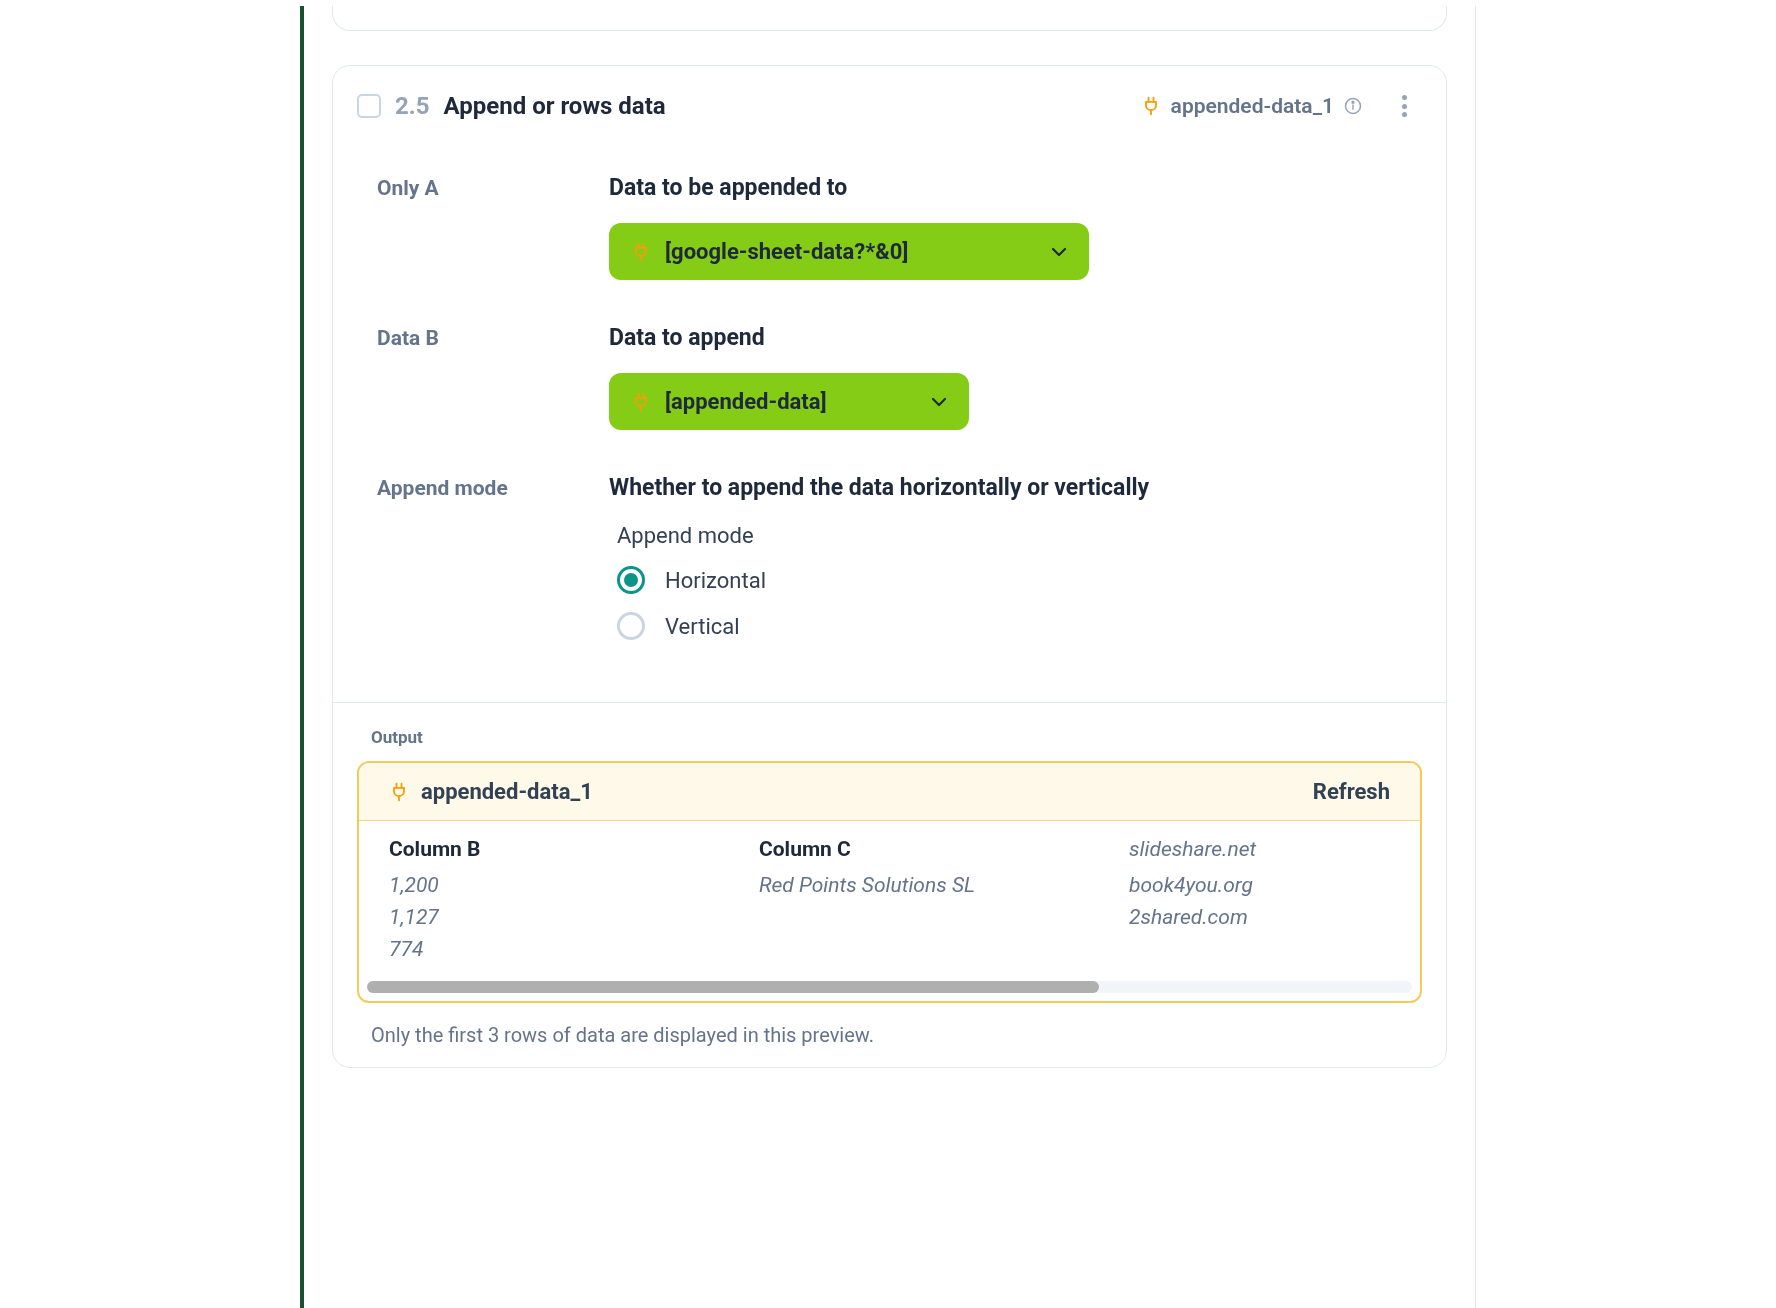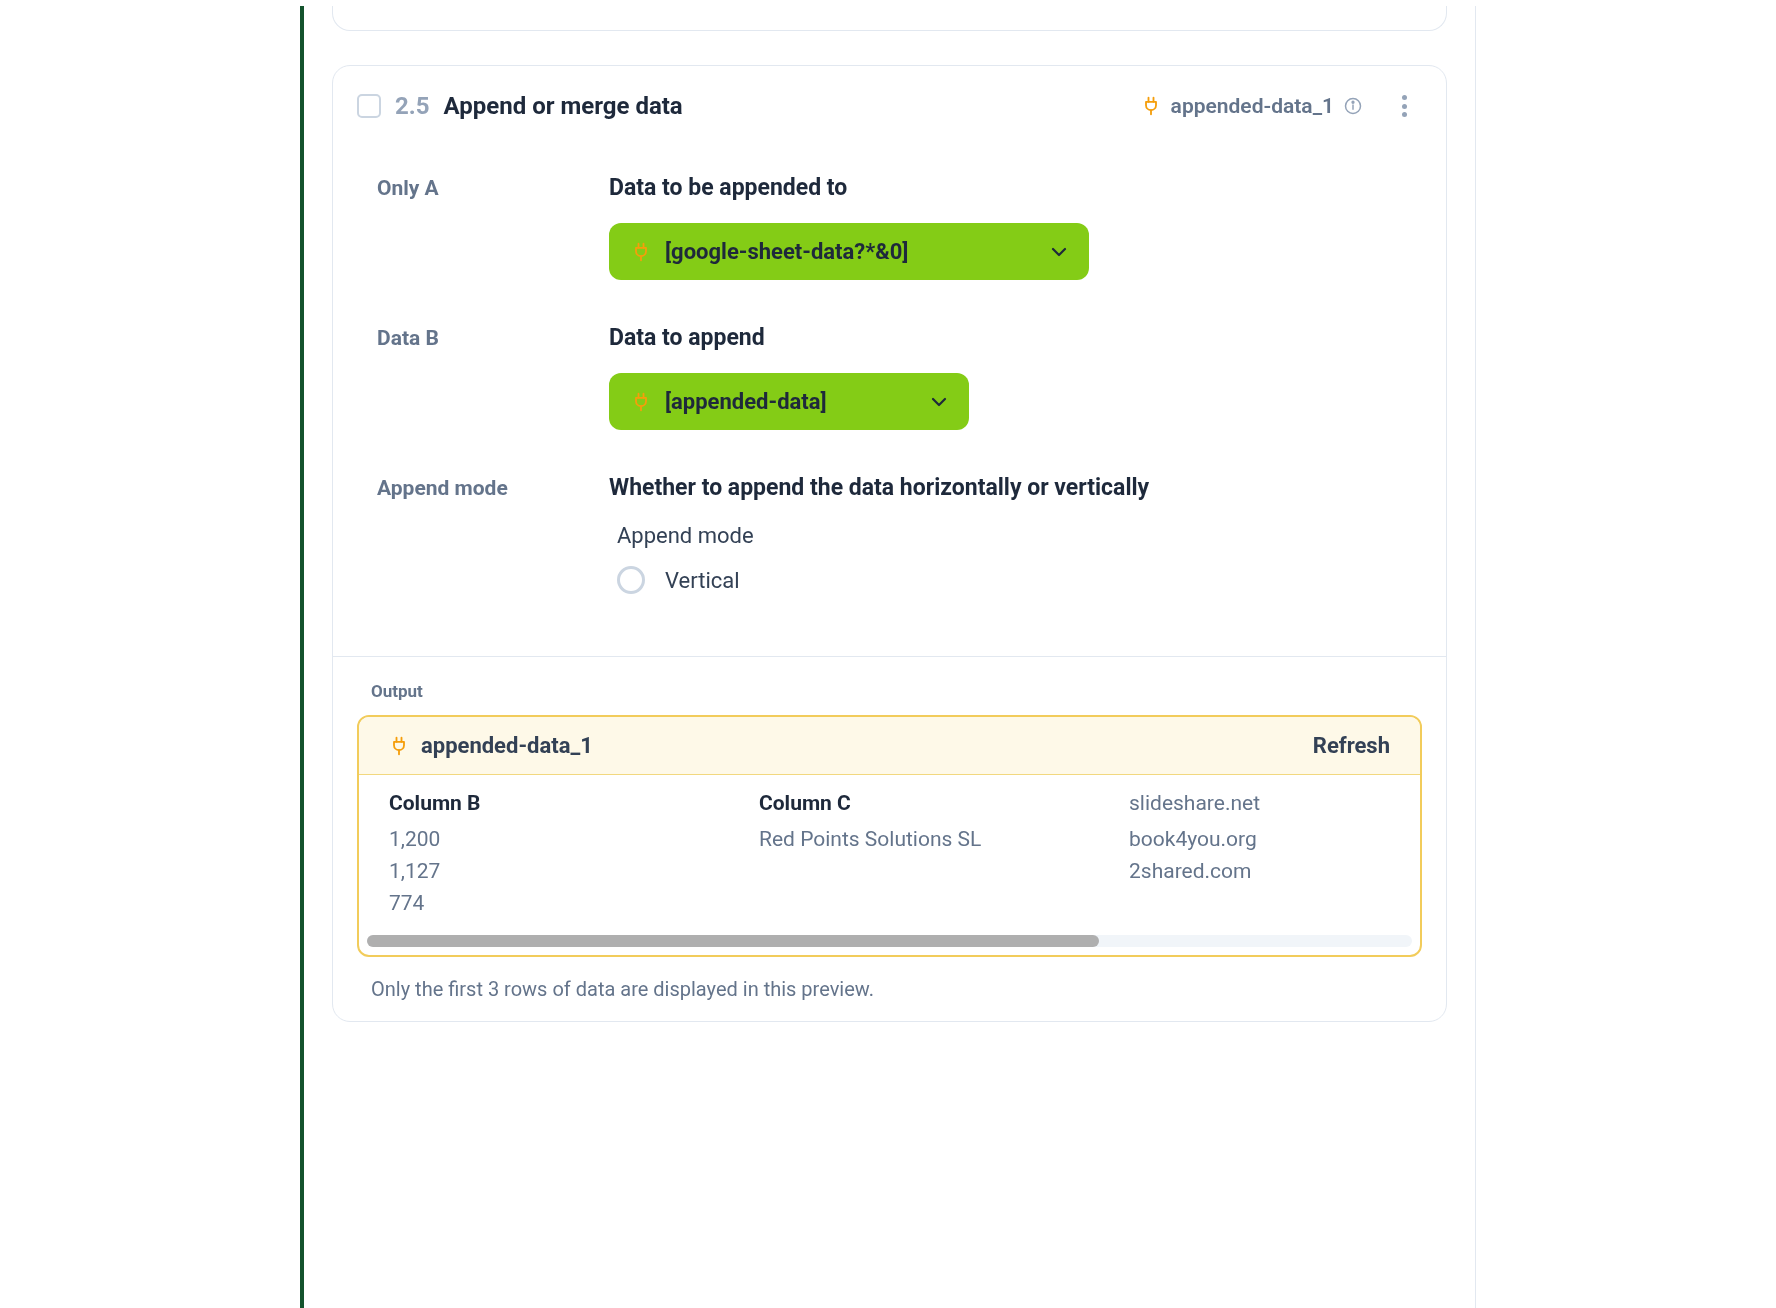--- a/index.html
+++ b/index.html
@@ -230,20 +230,21 @@
   }
   .th {
     font-weight: 700;
     font-size: 21px;
     color: #1e293b;
     padding-bottom: 4px;
   }
   .td {
     font-size: 21px;
     color: #64748b;
+    font-style: italic;
   }
   .hscroll {
     margin: 10px 8px 8px 8px;
     height: 12px;
     background: #f1f5f9;
     border-radius: 6px;
     position: relative;
   }
   .hscroll-thumb {
     position: absolute;
@@ -265,21 +266,21 @@
 <div class="page">
   <div class="outer">
 
     <div class="prev-card-bottom"></div>
 
     <div class="card">
 
       <div class="card-header">
         <div class="checkbox"></div>
         <span class="step-num">2.5</span>
-        <span class="step-title">Append or merge data</span>
+        <span class="step-title">Append or rows data</span>
         <div class="header-right">
           <svg class="plug-icon" viewBox="0 0 24 24" fill="none" stroke="#f59e0b" stroke-width="2.2" stroke-linecap="round" stroke-linejoin="round">
             <path d="M9 2v5"></path>
               <path d="M15 2v5"></path>
             <path d="M6 7h12v4a6 6 0 0 1-6 6 6 6 0 0 1-6-6V7z"></path>
             <path d="M12 17v5"></path>
           </svg>
           <span class="output-name">appended-data_1</span>
           <svg class="info-icon" viewBox="0 0 24 24" fill="none" stroke="#94a3b8" stroke-width="2">
             <circle cx="12" cy="12" r="10"></circle>
@@ -333,20 +334,26 @@
             </div>
           </div>
         </div>
 
         <div class="field-row">
           <div class="field-label">Append mode</div>
           <div class="field-content">
             <div class="field-title">Whether to append the data horizontally or vertically</div>
             <div class="radio-group-label">Append mode</div>
             <div class="radio-row">
+              <div class="radio-outer selected">
+                <div class="radio-inner"></div>
+              </div>
+              <span class="radio-label">Horizontal</span>
+            </div>
+            <div class="radio-row">
               <div class="radio-outer"></div>
               <span class="radio-label">Vertical</span>
             </div>
           </div>
         </div>
 
       </div>
 
       <div class="output-section">
         <div class="output-heading">Output</div>

